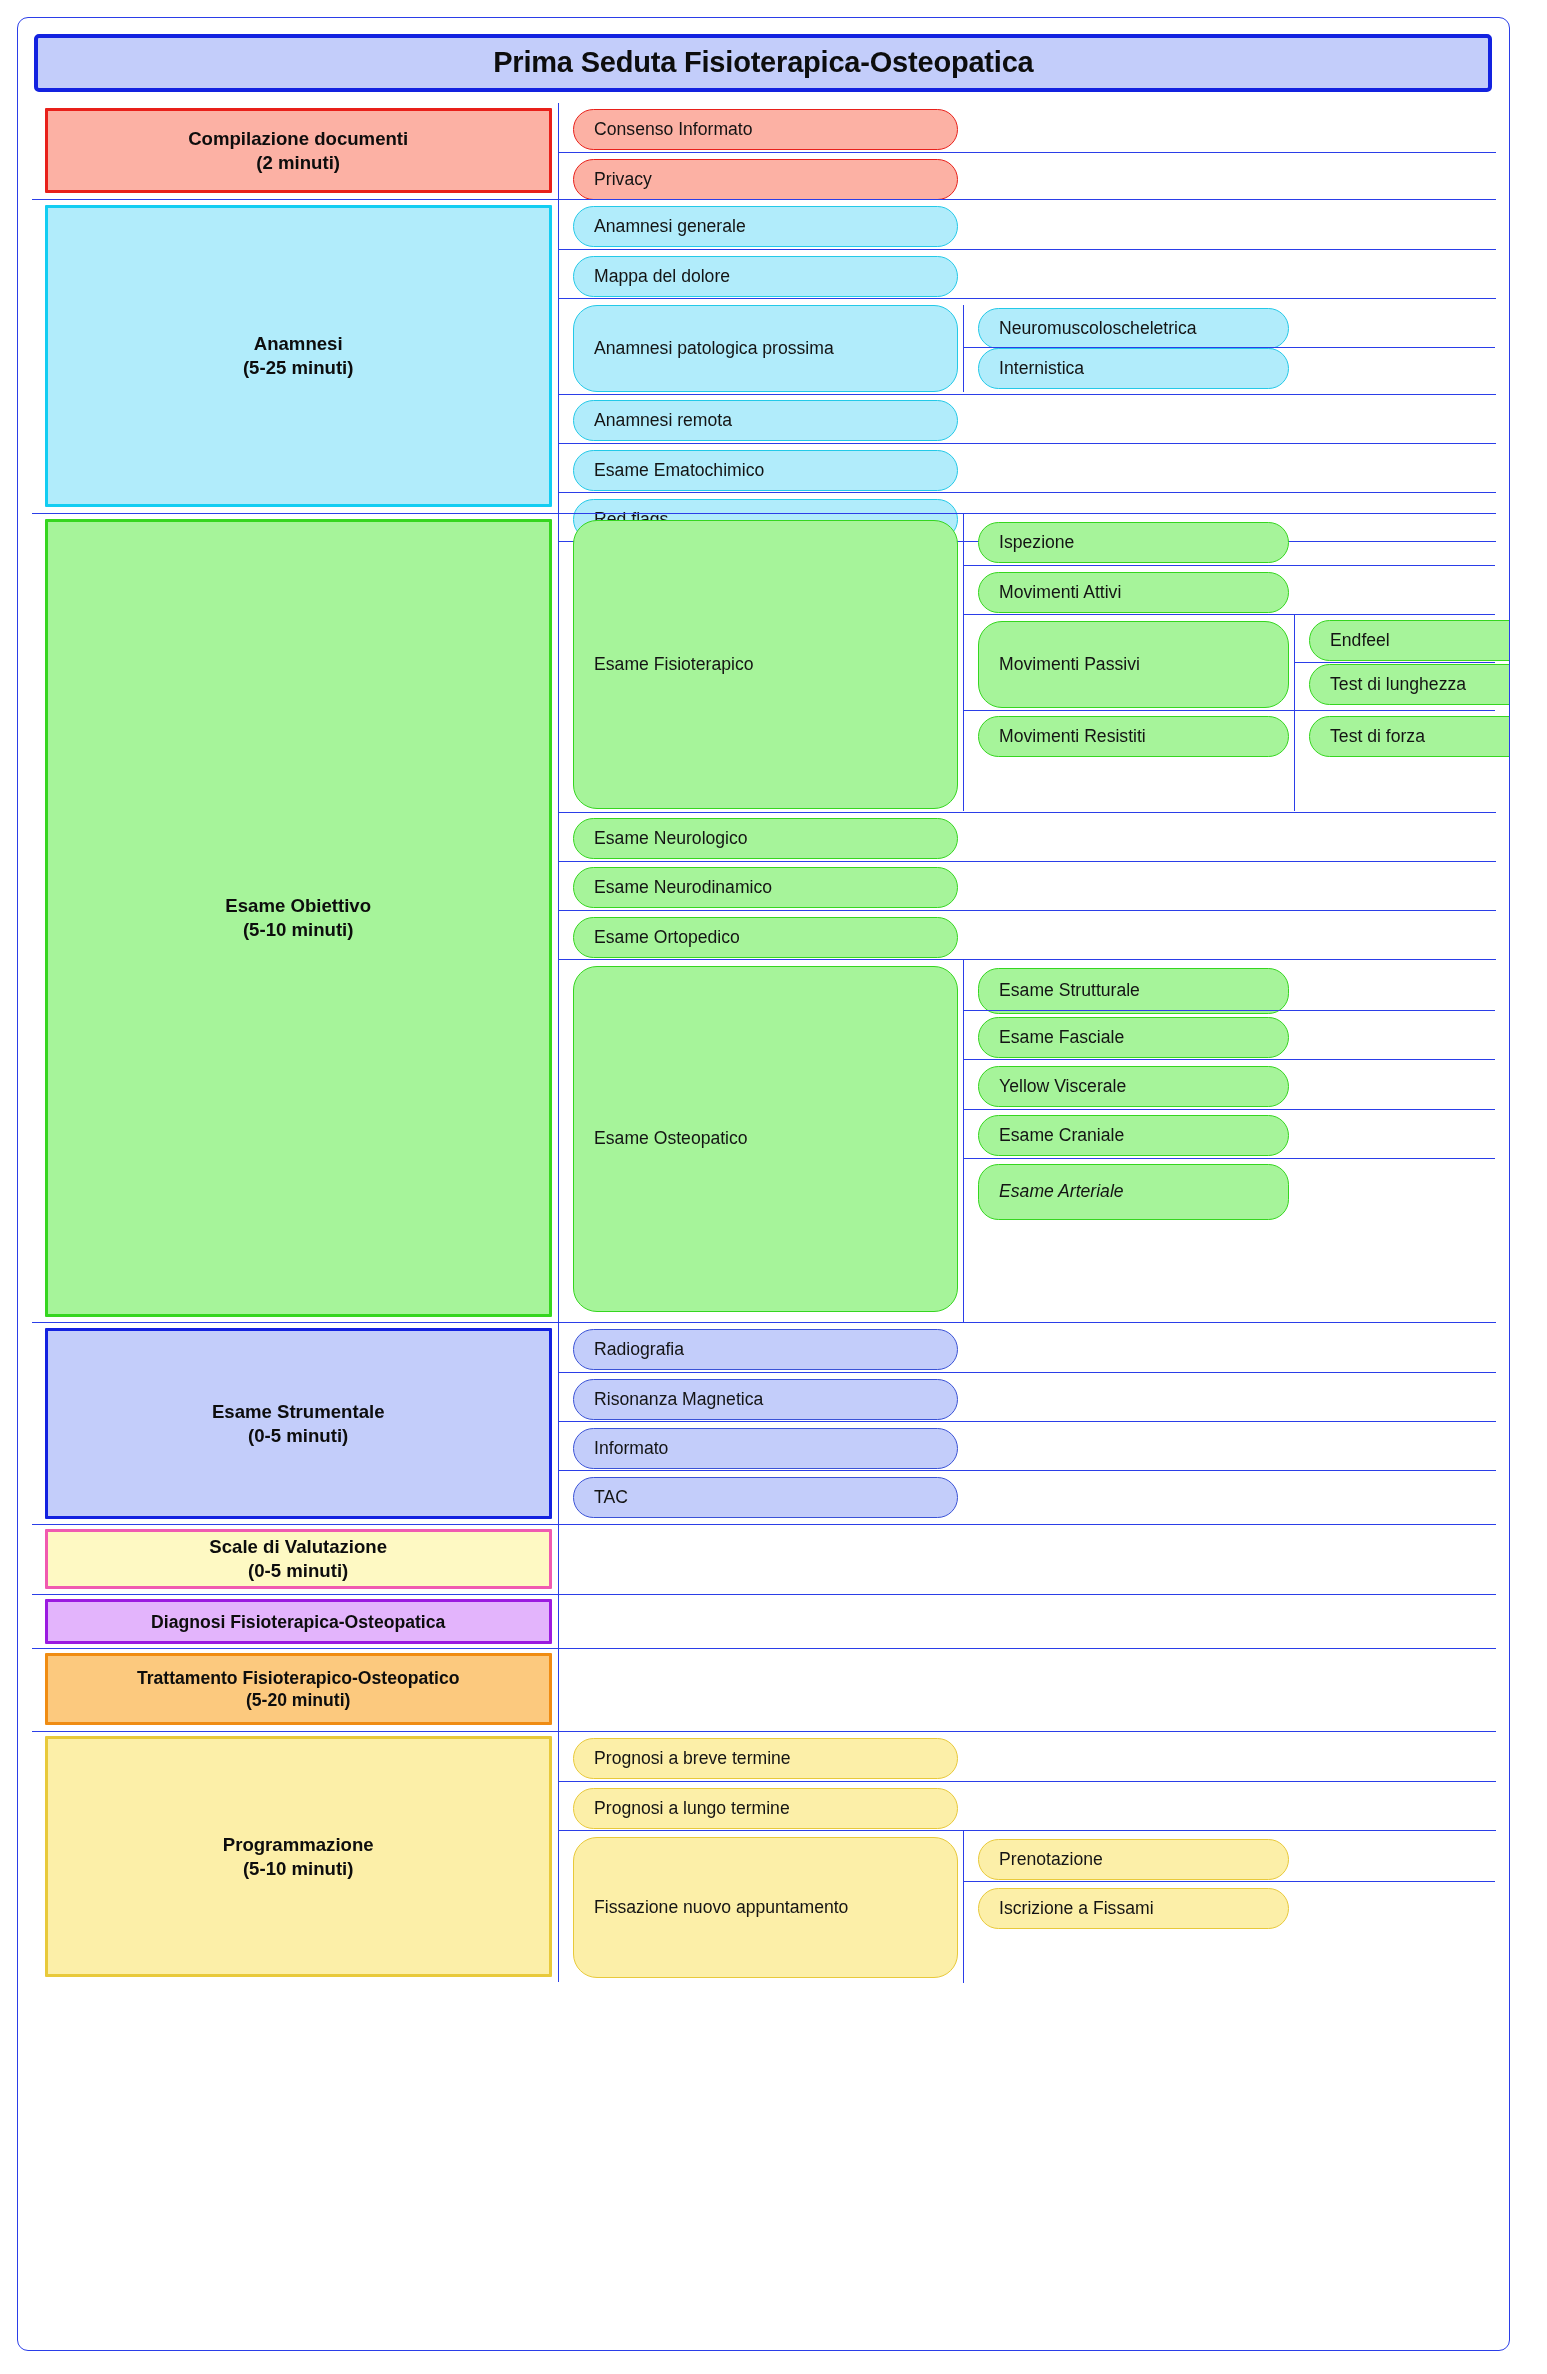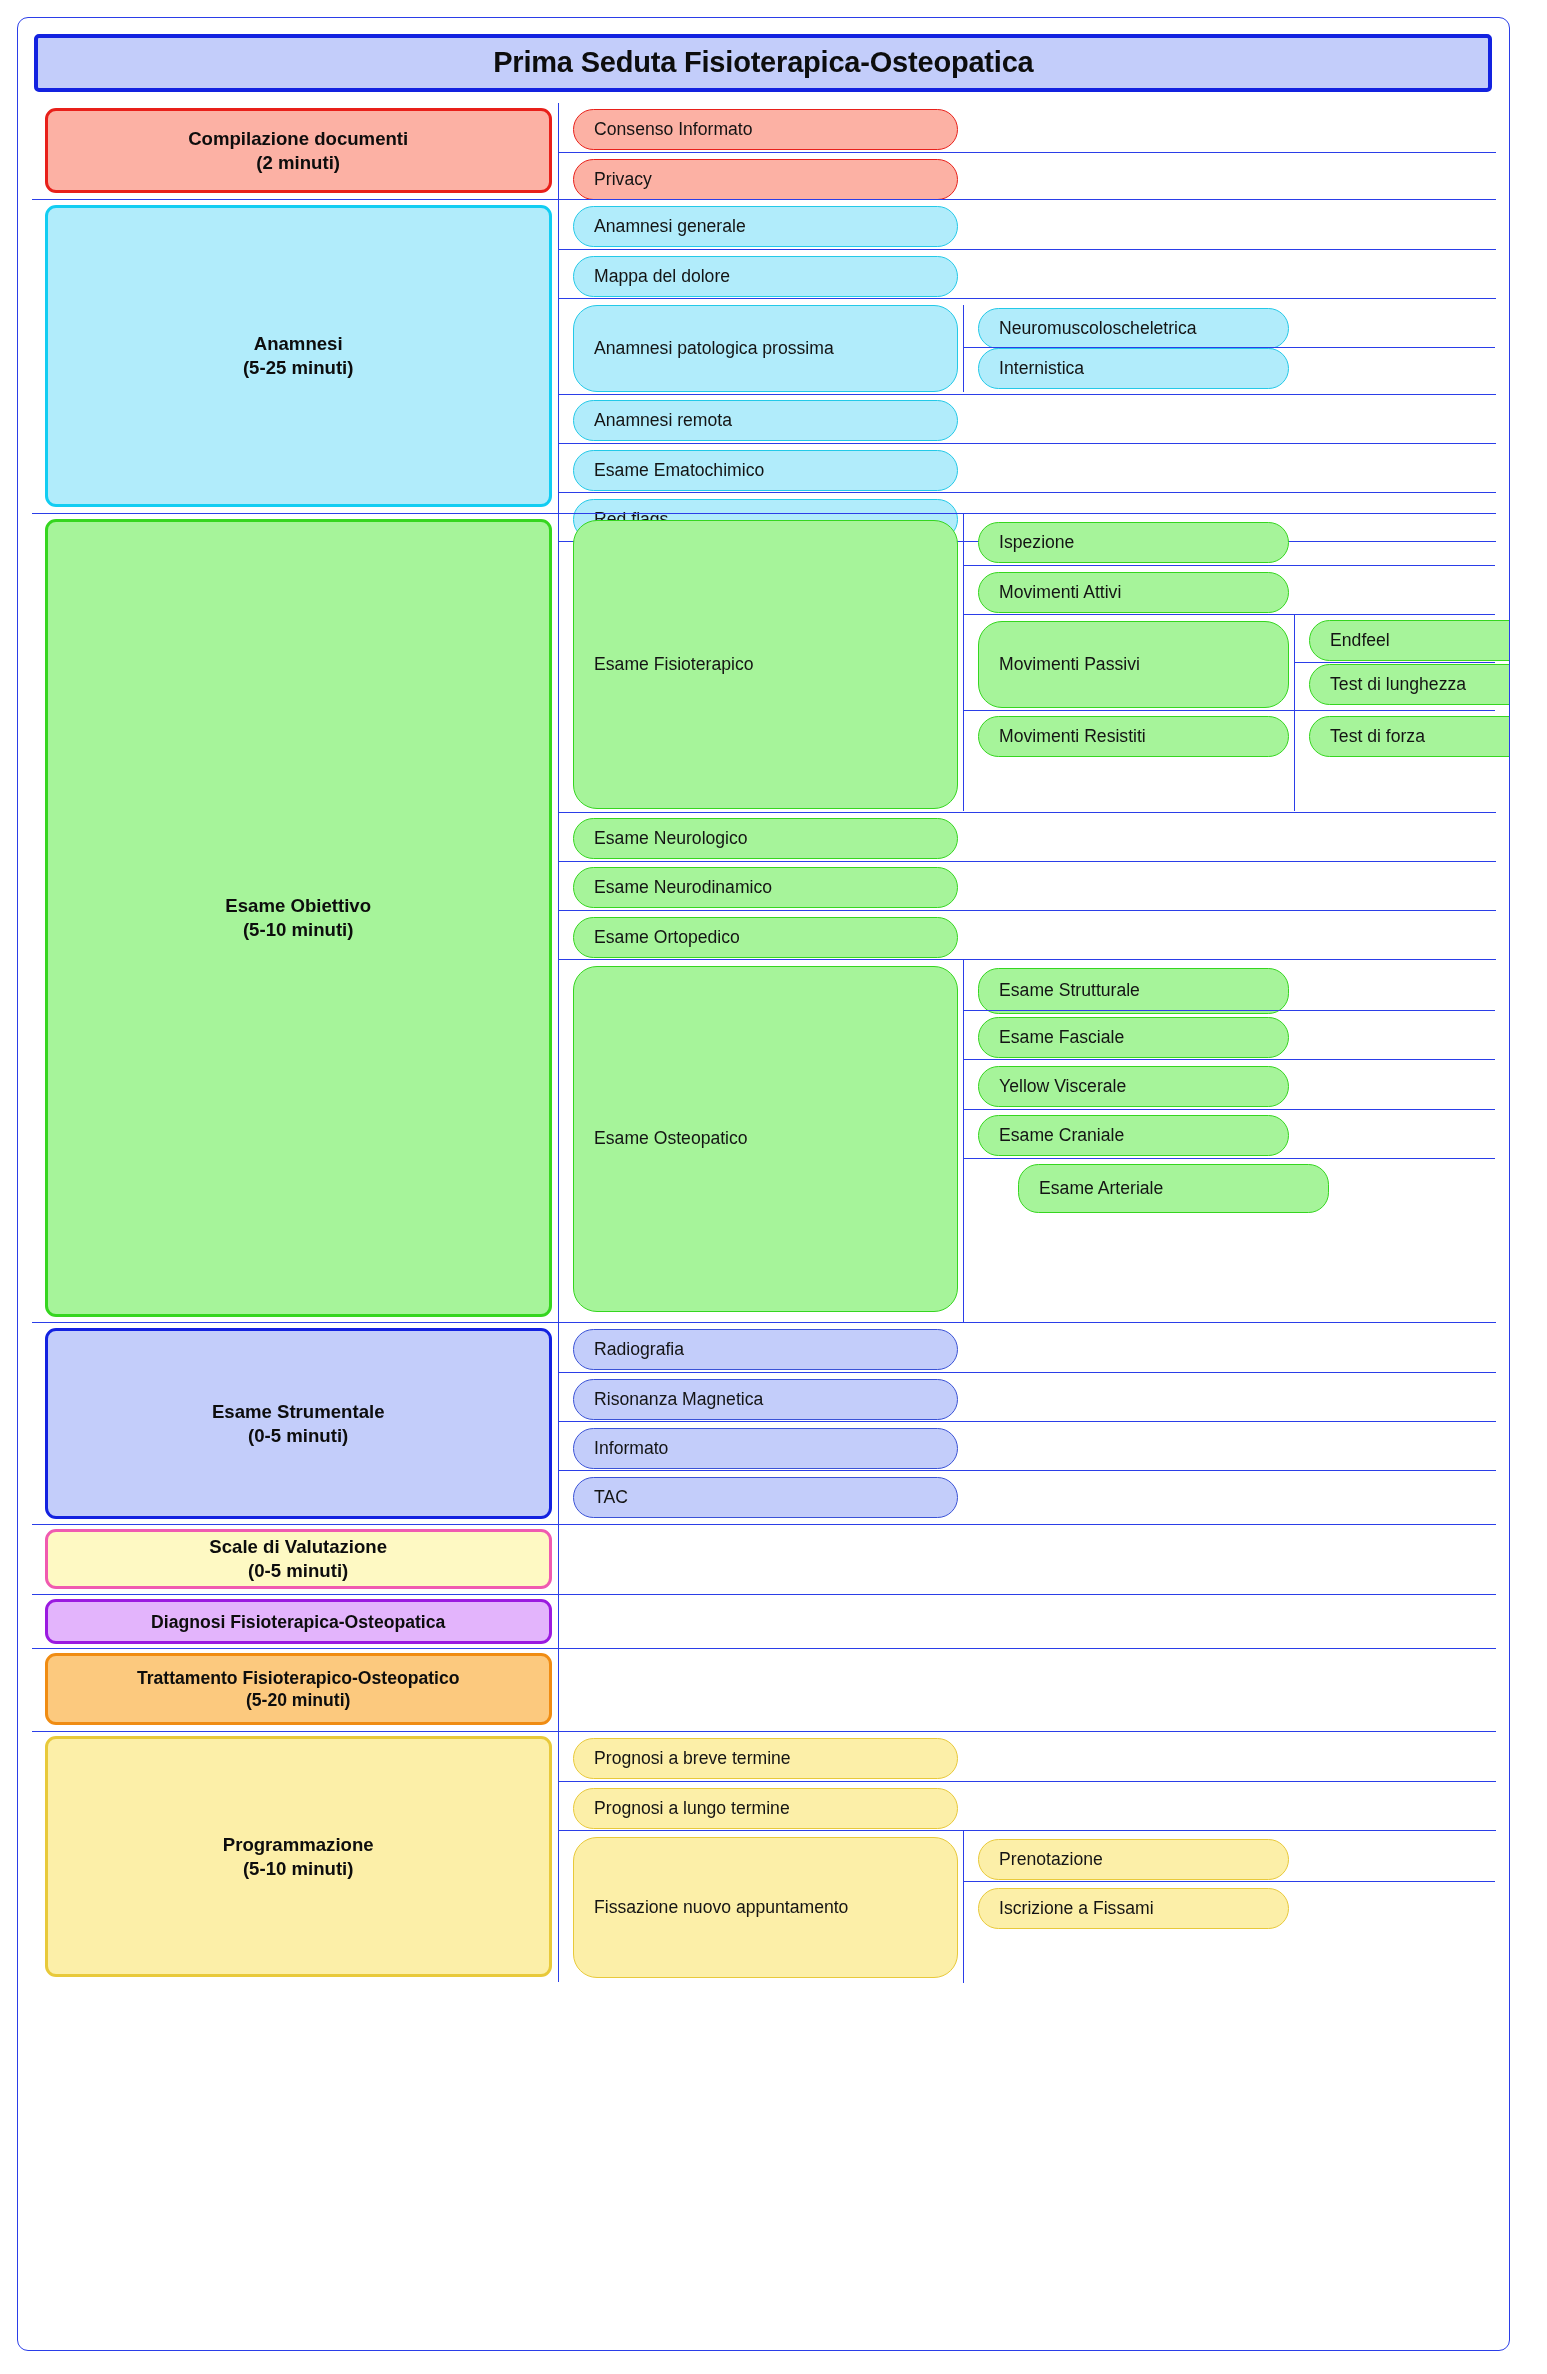--- a/index.html
+++ b/index.html
@@ -73,21 +73,21 @@
     width: 0;
     border-left: 1.9px solid #2b3ee8;
   }
 
   
   .lvl1 {
     position: absolute;
     box-sizing: border-box;
     border-width: 3.7px;
     border-style: solid;
-    border-radius: 11px;
+    border-radius: 1px;
     display: flex;
     align-items: center;
     justify-content: center;
     text-align: center;
     font-size: 18.6px;
     font-weight: bold;
     color: #0d0d0d;
     line-height: 1.28;
     white-space: pre-line;
   }
@@ -241,21 +241,21 @@
       </div>
       <div class="node p-green" style="left:946px; top:503px; width:311px; height:41px;">
         <span>Esame Fasciale</span>
       </div>
       <div class="node p-green" style="left:946px; top:552px; width:311px; height:41px;">
         <span>Yellow Viscerale</span>
       </div>
       <div class="node p-green" style="left:946px; top:601px; width:311px; height:41px;">
         <span>Esame Craniale</span>
       </div>
-      <div class="node p-green" style="left:986px; top:650px; width:311px; height:49px;">
+      <div class="node p-green" style="left:946px; top:650px; width:311px; height:56px;font-style:italic;">
         <span>Esame Arteriale</span>
       </div>
 
       <div style="position:absolute;left:931px;top:51px;width:532px;height:0;border-top:1.9px solid #2b3ee8;"></div>
       <div style="position:absolute;left:931px;top:100px;width:532px;height:0;border-top:1.9px solid #2b3ee8;"></div>
       <div style="position:absolute;left:1262px;top:148px;width:201px;height:0;border-top:1.9px solid #2b3ee8;"></div>
       <div style="position:absolute;left:931px;top:196px;width:532px;height:0;border-top:1.9px solid #2b3ee8;"></div>
       <div style="position:absolute;left:526px;top:298px;width:938px;height:0;border-top:1.9px solid #2b3ee8;"></div>
       <div style="position:absolute;left:526px;top:347px;width:938px;height:0;border-top:1.9px solid #2b3ee8;"></div>
       <div style="position:absolute;left:526px;top:396px;width:938px;height:0;border-top:1.9px solid #2b3ee8;"></div>

